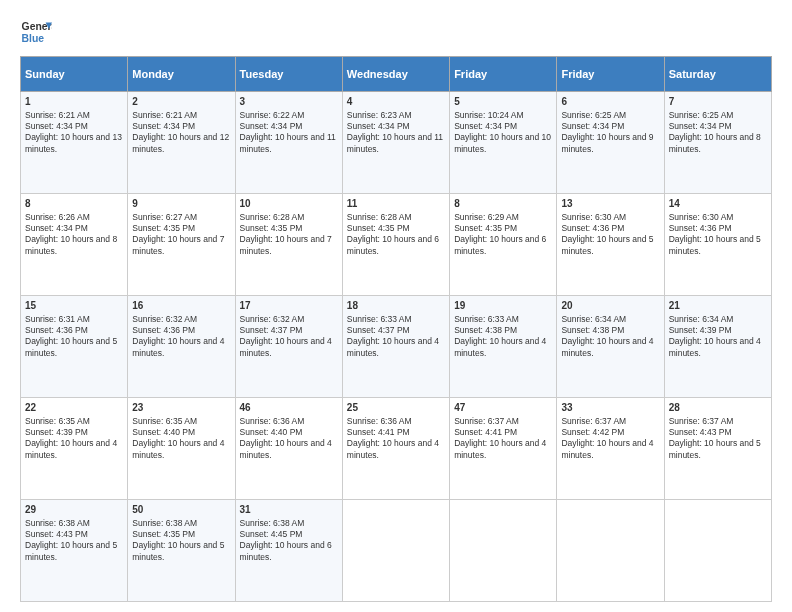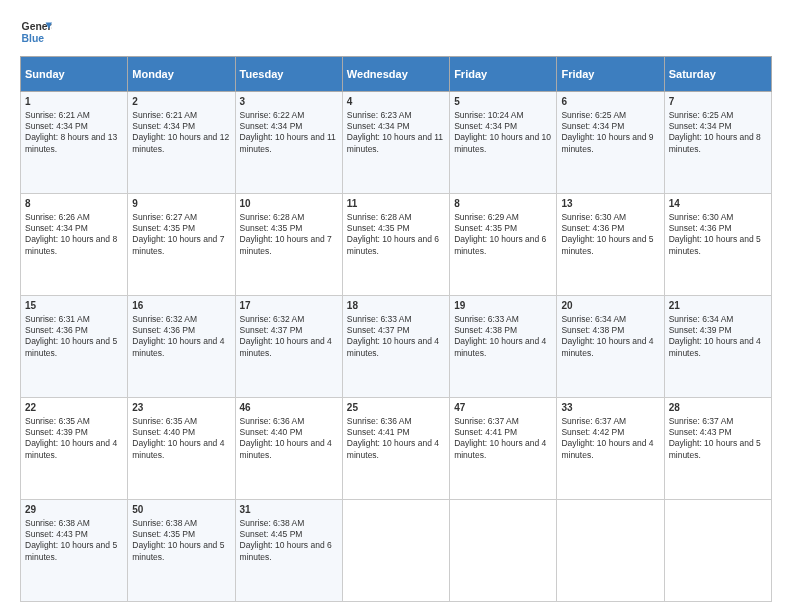--- a/index.html
+++ b/index.html
@@ -108,21 +108,21 @@
           <th>Monday</th>
           <th>Tuesday</th>
           <th>Wednesday</th>
           <th>Friday</th>
           <th>Friday</th>
           <th>Saturday</th>
         </tr>
     </thead>
     <tbody id="calendar-body">
     <tr>
-          <td><span class="day-num">1</span><span>Sunrise: 6:21 AM</span><br><span>Sunset: 4:34 PM</span><br><span>Daylight: 8 hours and 13 minutes.</span></td>
+          <td><span class="day-num">1</span><span>Sunrise: 6:21 AM</span><br><span>Sunset: 4:34 PM</span><br><span>Daylight: 10 hours and 13 minutes.</span></td>
           <td><span class="day-num">2</span><span>Sunrise: 6:21 AM</span><br><span>Sunset: 4:34 PM</span><br><span>Daylight: 10 hours and 12 minutes.</span></td>
           <td><span class="day-num">3</span><span>Sunrise: 6:22 AM</span><br><span>Sunset: 4:34 PM</span><br><span>Daylight: 10 hours and 11 minutes.</span></td>
           <td><span class="day-num">4</span><span>Sunrise: 6:23 AM</span><br><span>Sunset: 4:34 PM</span><br><span>Daylight: 10 hours and 11 minutes.</span></td>
           <td><span class="day-num">5</span><span>Sunrise: 10:24 AM</span><br><span>Sunset: 4:34 PM</span><br><span>Daylight: 10 hours and 10 minutes.</span></td>
           <td><span class="day-num">6</span><span>Sunrise: 6:25 AM</span><br><span>Sunset: 4:34 PM</span><br><span>Daylight: 10 hours and 9 minutes.</span></td>
           <td><span class="day-num">7</span><span>Sunrise: 6:25 AM</span><br><span>Sunset: 4:34 PM</span><br><span>Daylight: 10 hours and 8 minutes.</span></td>
         </tr>
         <tr>
           <td><span class="day-num">8</span><span>Sunrise: 6:26 AM</span><br><span>Sunset: 4:34 PM</span><br><span>Daylight: 10 hours and 8 minutes.</span></td>
           <td><span class="day-num">9</span><span>Sunrise: 6:27 AM</span><br><span>Sunset: 4:35 PM</span><br><span>Daylight: 10 hours and 7 minutes.</span></td>

